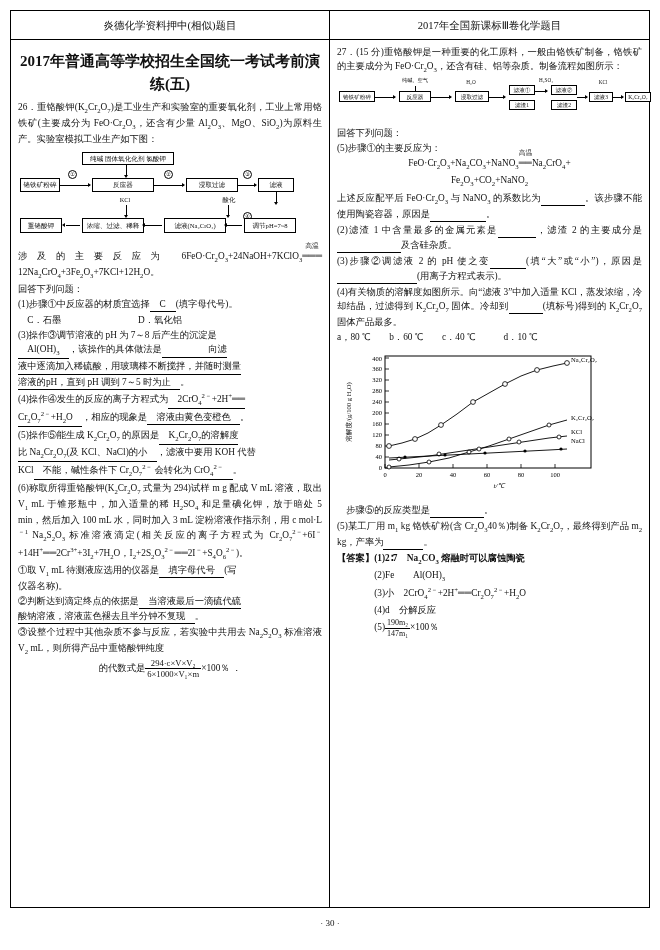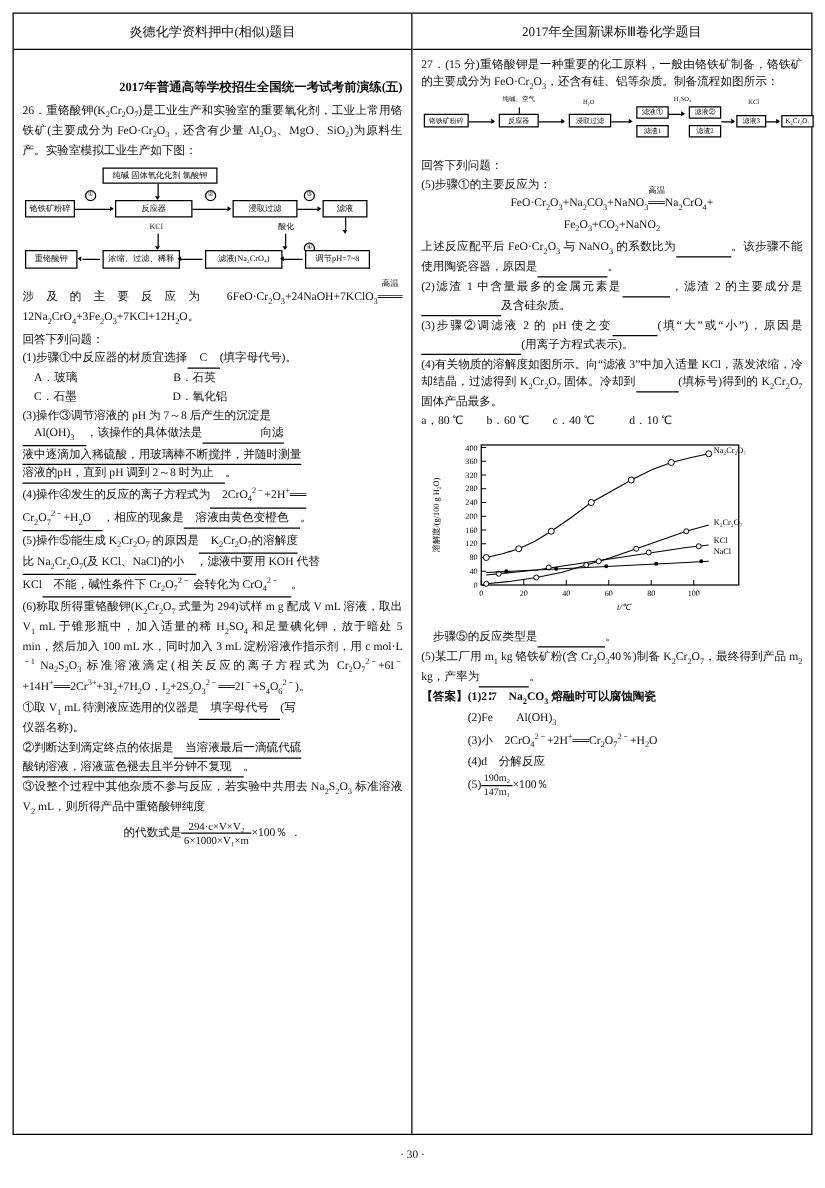--- a/index.html
+++ b/index.html
@@ -34,23 +34,23 @@
     border-bottom:1px solid #000;
   }
   .body{
     padding:5px 7px 4px 7px;
     font-size:9.3px;
     line-height:1.52;
     text-align:justify;
   }
   .title{
     font-weight:bold;
-    font-size:10px;
-    text-align:right;
-    margin:18px 0 4px 0;
+    font-size:15px;
+    text-align:center;
+    margin:5px 0 4px 0;
   }
   p{margin:0 0 1px 0;}
   .u{border-bottom:1px solid #000;display:inline-block;min-width:18px;text-align:center;}
   .ub{border-bottom:1px solid #000;display:inline-block;}
   sub{font-size:72%;}
   sup{font-size:72%;}
   .ctr{text-align:center;}
   .pgnum{
     position:absolute;left:0;top:918px;width:660px;text-align:center;
     font-size:9px;
@@ -154,23 +154,22 @@
           <div class="arrowhead" style="left:206px;top:73px;transform:rotate(180deg);"></div>
         </div>
 
         <p>
           <span>涉及的主要反应为</span>
           6FeO·Cr<sub>2</sub>O<sub>3</sub>+24NaOH+7KClO<sub>3</sub><span class="ovr"><span class="top">高温</span>═══</span>
           12Na<sub>2</sub>CrO<sub>4</sub>+3Fe<sub>2</sub>O<sub>3</sub>+7KCl+12H<sub>2</sub>O。
         </p>
         <p>回答下列问题：</p>
         <p>(1)步骤①中反应器的材质宜选择<span class="u" style="min-width:26px;">C</span>(填字母代号)。</p>
-        <p>　A．玻璃　　　　　　　　 B．石英</p>
         <p>　C．石墨　　　　　　　　 D．氧化铝</p>
-        <p>(3)操作③调节溶液的 pH 为 7～8 后产生的沉淀是<br><span class="ub">　Al(OH)<sub>3</sub>　</span>，该操作的具体做法是<span class="ub">　　　　　向滤</span><br><span class="ub">液中逐滴加入稀硫酸，用玻璃棒不断搅拌，并随时测量</span><br><span class="ub">溶液的pH，直到 pH 调到 2～8 时为止　</span>。</p>
+        <p>(3)操作③调节溶液的 pH 为 7～8 后产生的沉淀是<br><span class="ub">　Al(OH)<sub>3</sub>　</span>，该操作的具体做法是<span class="ub">　　　　　向滤</span><br><span class="ub">液中逐滴加入稀硫酸，用玻璃棒不断搅拌，并随时测量</span><br><span class="ub">溶液的pH，直到 pH 调到 7～5 时为止　</span>。</p>
         <p>(4)操作④发生的反应的离子方程式为<span class="ub">　2CrO<sub>4</sub><sup>2－</sup>+2H<sup>+</sup>══</span><br><span class="ub">Cr<sub>2</sub>O<sub>7</sub><sup>2－</sup>+H<sub>2</sub>O　</span>，相应的现象是<span class="ub">　溶液由黄色变橙色　</span>。</p>
         <p>(5)操作⑤能生成 K<sub>2</sub>Cr<sub>2</sub>O<sub>7</sub> 的原因是<span class="ub">　K<sub>2</sub>Cr<sub>2</sub>O<sub>7</sub>的溶解度</span><br><span class="ub">比 Na<sub>2</sub>Cr<sub>2</sub>O<sub>7</sub>(及 KCl、NaCl)的小　</span>，滤液中要用 KOH 代替<br>KCl<span class="ub">　不能，碱性条件下 Cr<sub>2</sub>O<sub>7</sub><sup>2－</sup> 会转化为 CrO<sub>4</sub><sup>2－</sup>　</span>。</p>
         <p>(6)称取所得重铬酸钾(K<sub>2</sub>Cr<sub>2</sub>O<sub>7</sub> 式量为 294)试样 m g 配成 V mL 溶液，取出 V<sub>1</sub> mL 于锥形瓶中，加入适量的稀 H<sub>2</sub>SO<sub>4</sub> 和足量碘化钾，放于暗处 5 min，然后加入 100 mL 水，同时加入 3 mL 淀粉溶液作指示剂，用 c mol·L<sup>－1</sup> Na<sub>2</sub>S<sub>2</sub>O<sub>3</sub> 标准溶液滴定(相关反应的离子方程式为 Cr<sub>2</sub>O<sub>7</sub><sup>2－</sup>+6I<sup>－</sup>+14H<sup>+</sup>══2Cr<sup>3+</sup>+3I<sub>2</sub>+7H<sub>2</sub>O，I<sub>2</sub>+2S<sub>2</sub>O<sub>3</sub><sup>2－</sup>══2I<sup>－</sup>+S<sub>4</sub>O<sub>6</sub><sup>2－</sup>)。</p>
         <p>①取 V<sub>1</sub> mL 待测液应选用的仪器是<span class="ub">　填字母代号　</span>(写<br>仪器名称)。</p>
         <p>②判断达到滴定终点的依据是<span class="ub">　当溶液最后一滴硫代硫</span><br><span class="ub">酸钠溶液，溶液蓝色褪去且半分钟不复现　</span>。</p>
         <p>③设整个过程中其他杂质不参与反应，若实验中共用去 Na<sub>2</sub>S<sub>2</sub>O<sub>3</sub> 标准溶液 V<sub>2</sub> mL，则所得产品中重铬酸钾纯度</p>
         <p class="ctr">
           的代数式是<span class="frac"><span class="num">294·c×V×V₂</span><span class="den">6×1000×V₁×m</span></span><span>×100％ ．</span>
         </p>
       </div>

